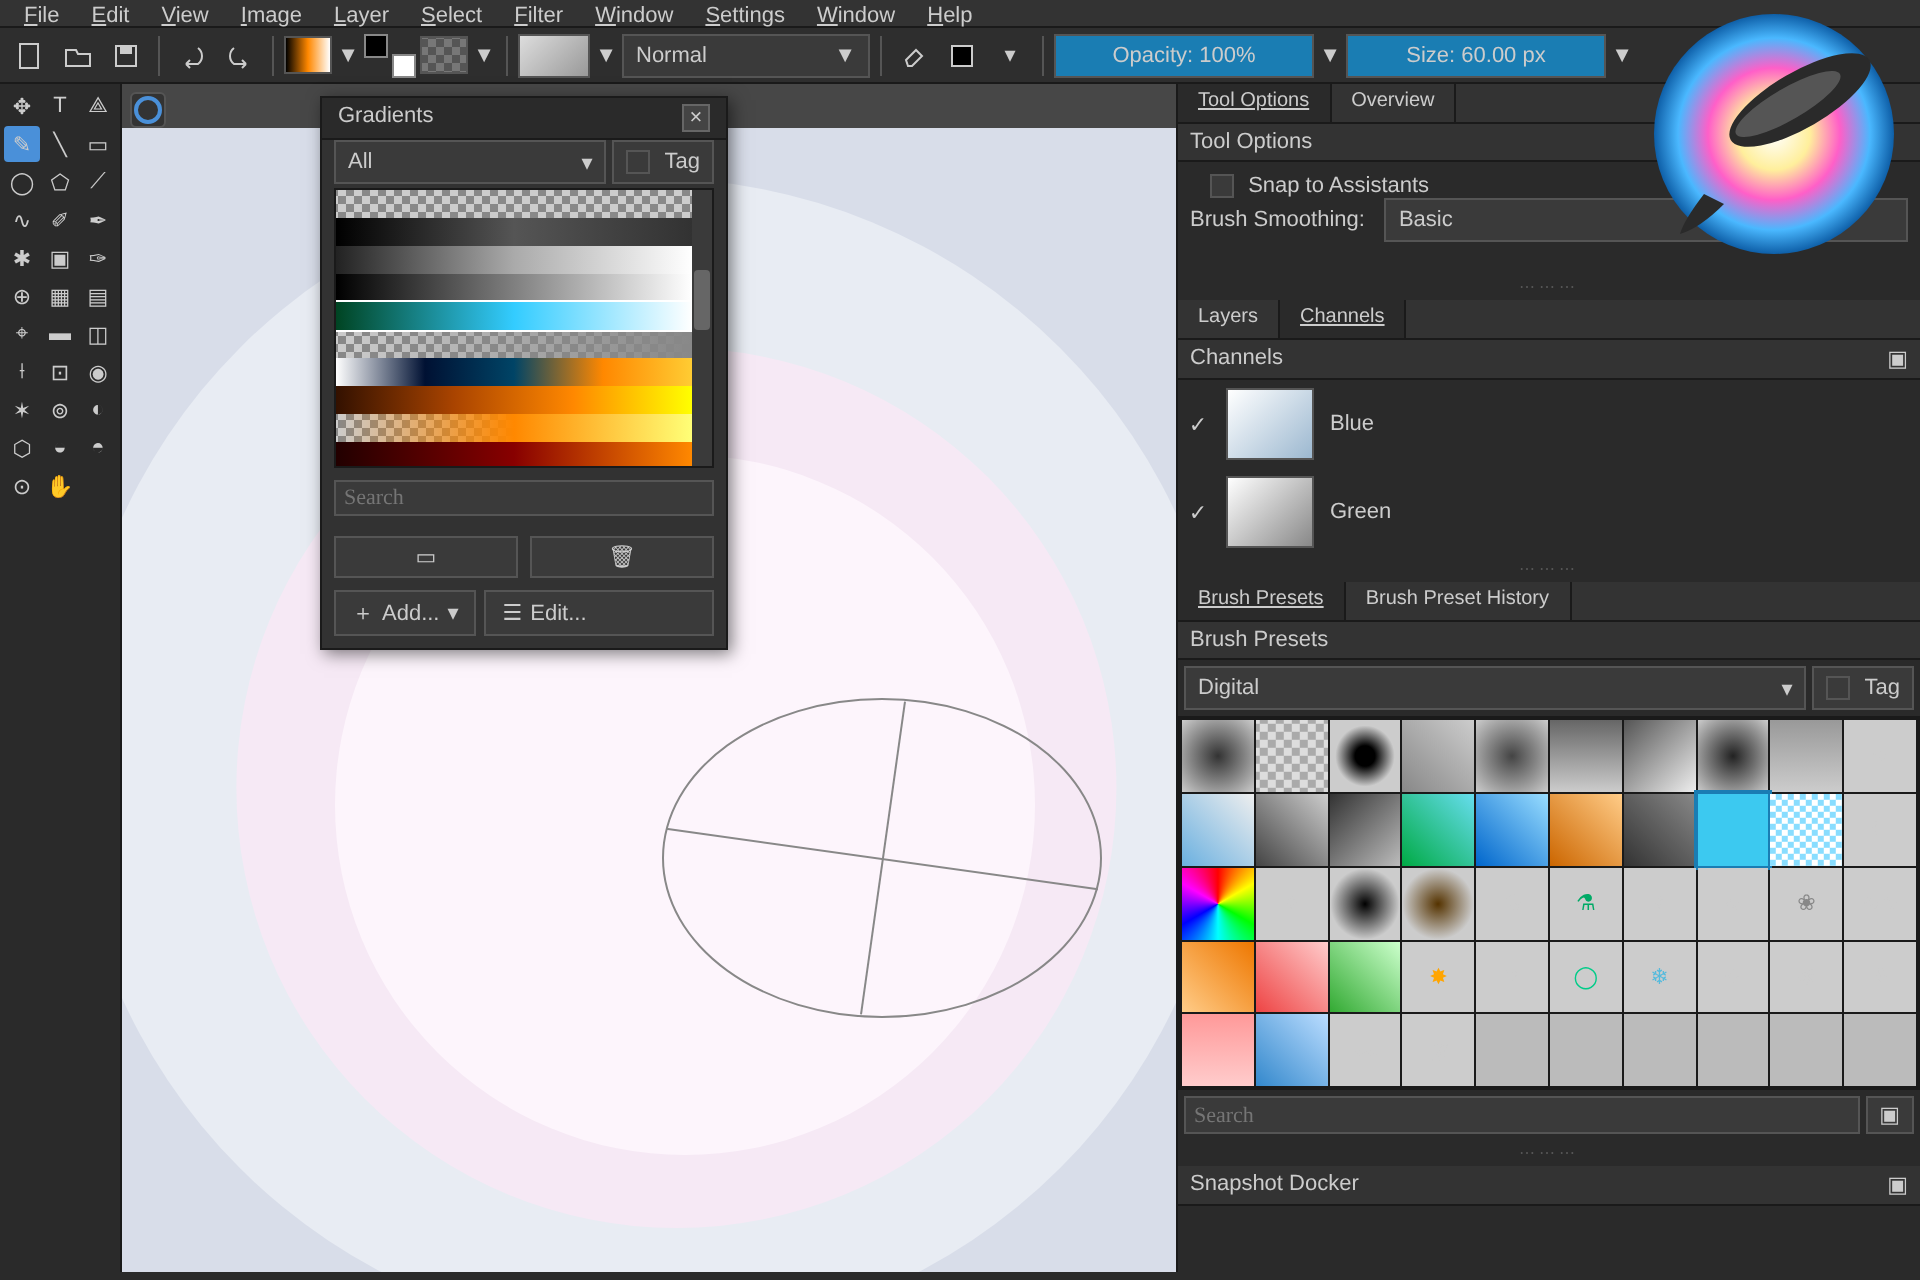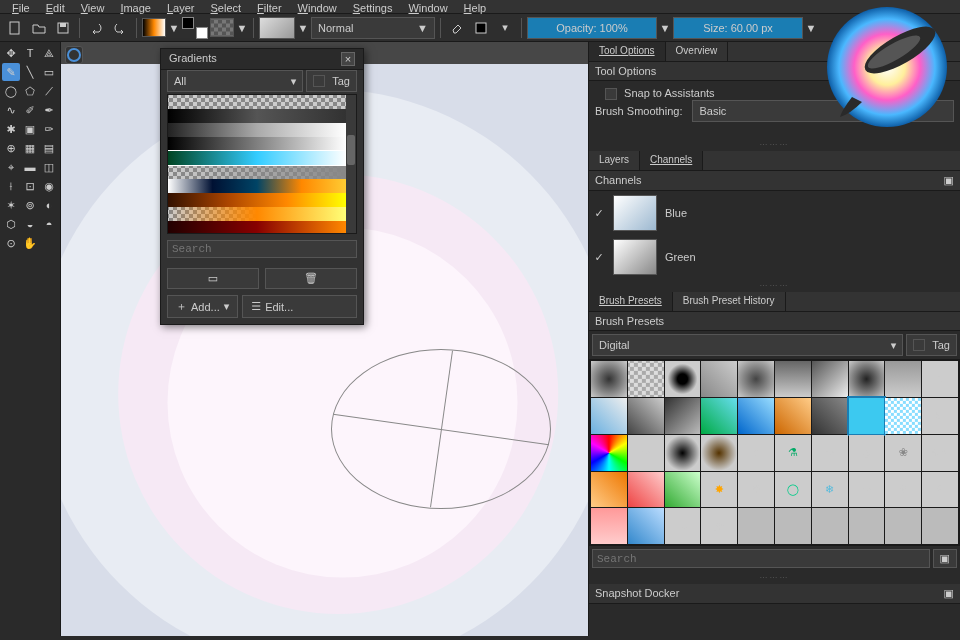--- a/index.html
+++ b/index.html
@@ -57,21 +57,21 @@
 .grad-item{height:14px;width:calc(100% - 10px)}
 .grad-scroll{position:absolute;right:0;top:0;bottom:0;width:10px;background:#3a3a3a}
 .grad-scroll::after{content:"";position:absolute;left:1px;right:1px;top:40px;height:30px;background:#666;border-radius:2px}
 .docker-btns{display:flex;gap:6px;padding:6px}
 .docker-btns button{flex:1;background:#3a3a3a;border:1px solid #555;padding:3px;color:#ccc}
 .docker-btns2{display:flex;gap:4px;padding:0 6px 6px}
 .docker-btns2 button{background:#3a3a3a;border:1px solid #555;padding:3px 8px;color:#ccc;display:flex;align-items:center;gap:4px}
 .app-logo{position:absolute;right:8px;top:2px;width:130px;height:130px;z-index:20}
 svg{display:block}
 .checkbox{width:12px;height:12px;background:#3a3a3a;border:1px solid #555;display:inline-block;vertical-align:middle;margin-right:4px}
-input{font-family:Liberation Mono, monospace;font-size:11px}
+input{font-family:Liberation Serif, serif;font-size:11px}
 </style>
 </head>
 <body>
 
 <div class="menubar">
   <span>File</span>
   <span>Edit</span>
   <span>View</span>
   <span>Image</span>
   <span>Layer</span>

